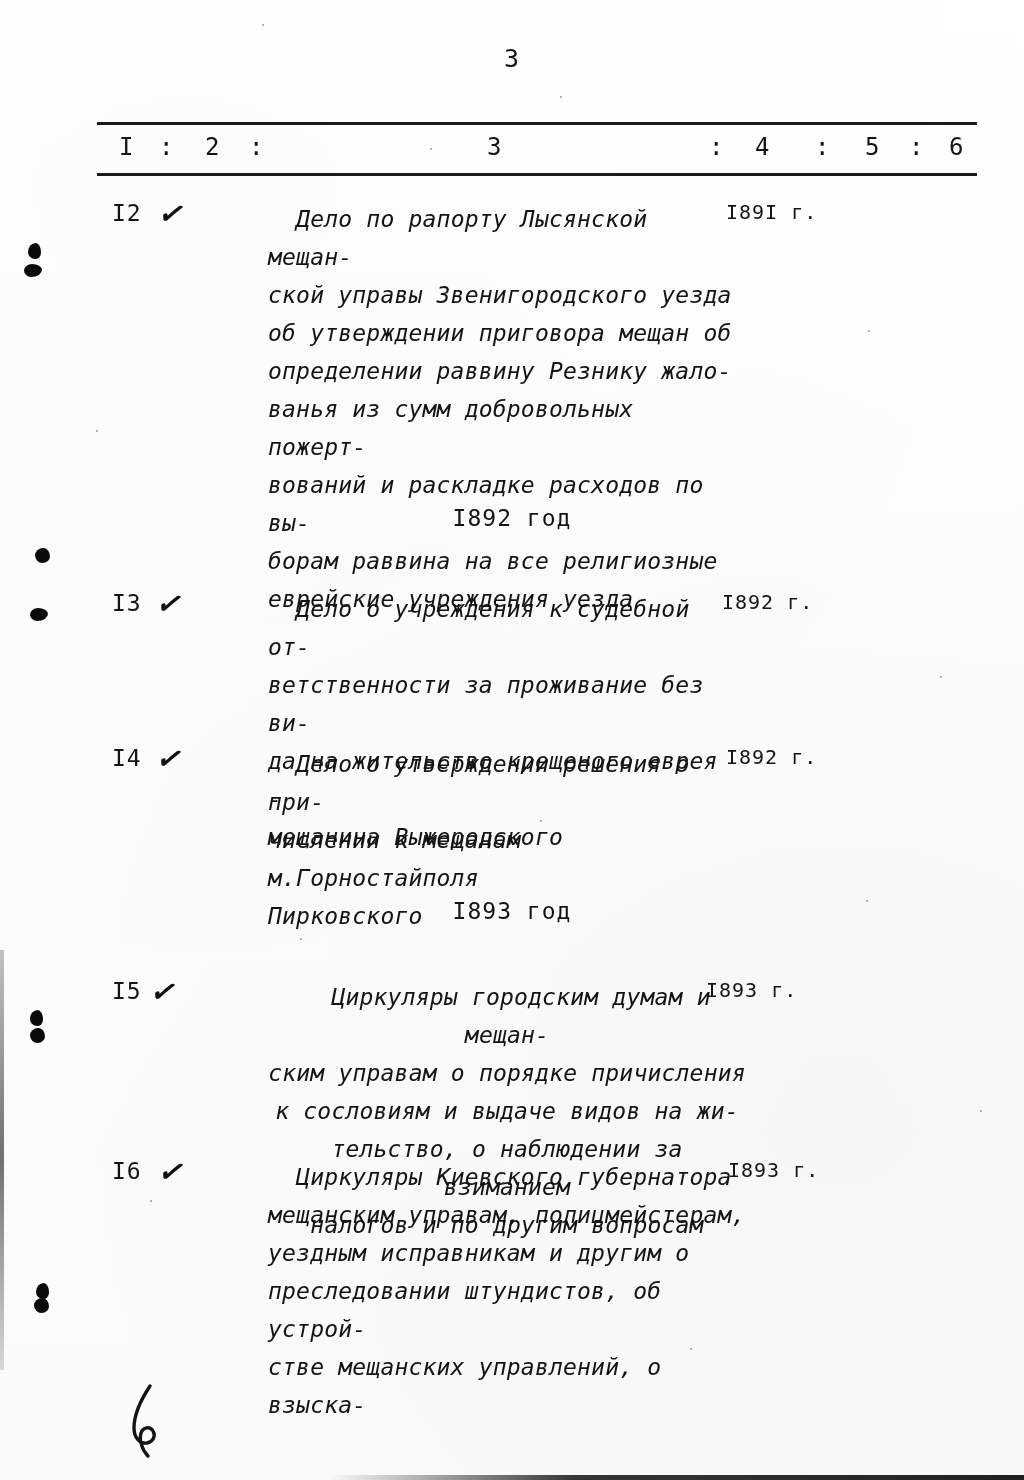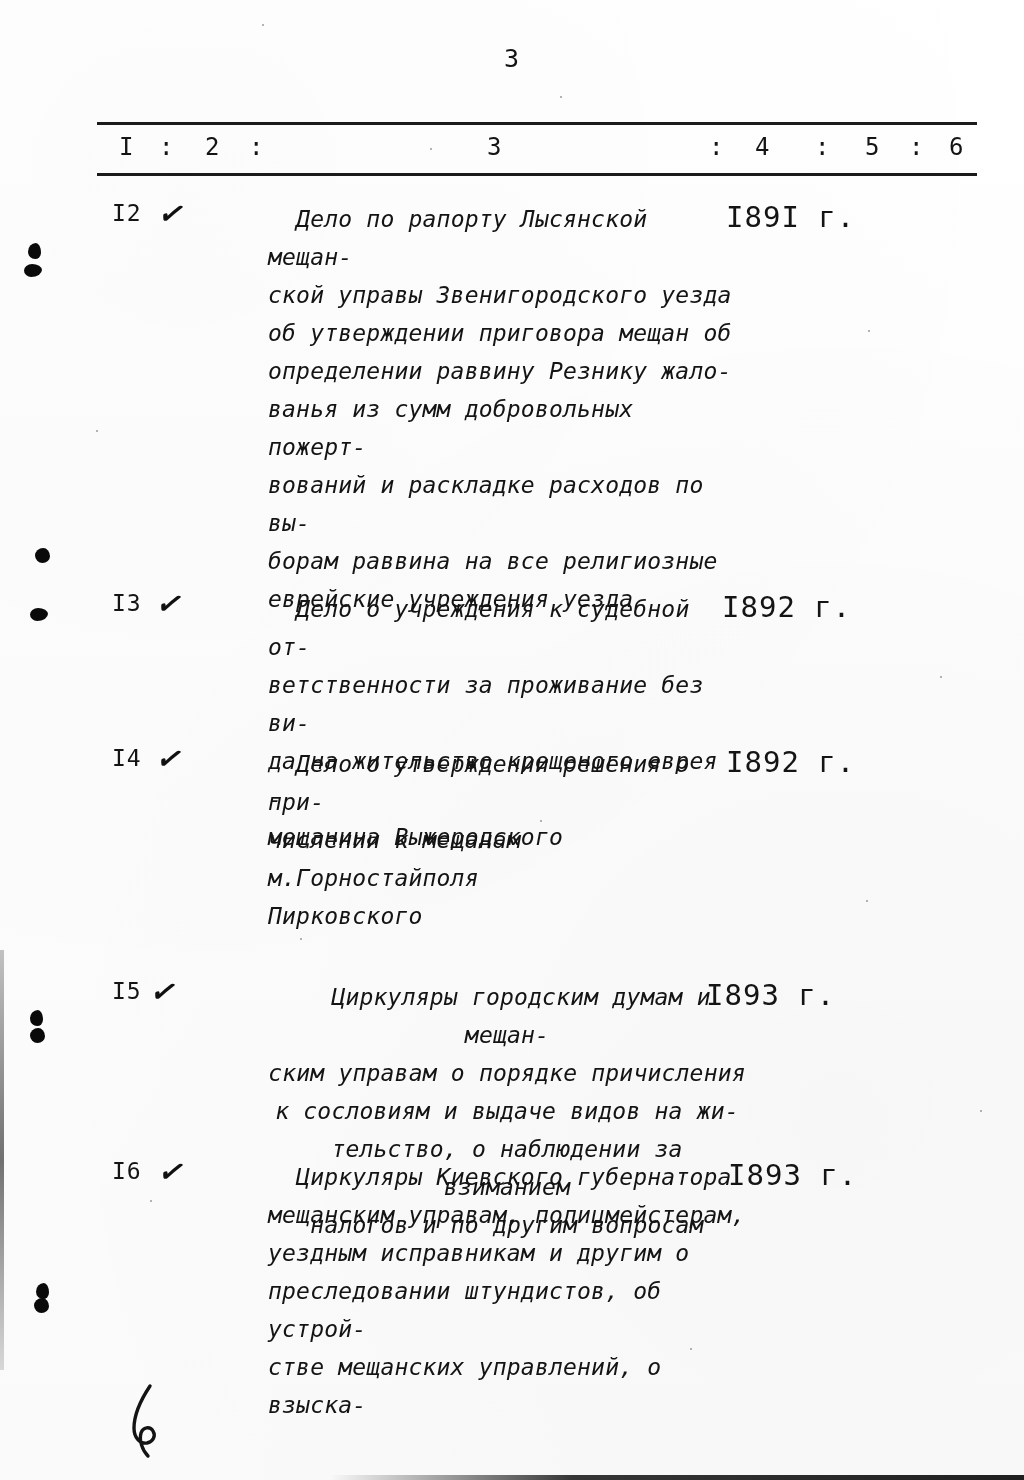--- a/index.html
+++ b/index.html
@@ -102,21 +102,21 @@
     width: 470px;
     font-size: 23px;
     line-height: 38px;
     letter-spacing: 0.2px;
     white-space: pre-wrap;
     font-style: italic;
   }
   .entry-year {
     position: absolute;
     top: 0;
-    font-size: 29px;
+    font-size: 20px;
     letter-spacing: 1px;
     white-space: nowrap;
   }
 
   
   .year-heading {
     position: absolute;
     left: 0;
     width: 1024px;
     text-align: center;
@@ -209,40 +209,42 @@
 ской управы Звенигородского уезда
 об утверждении приговора мещан об
 определении раввину Резнику жало-
 ванья из сумм добровольных пожерт-
 вований и раскладке расходов по вы-
 борам раввина на все религиозные
 еврейские учреждения уезда</div>
     <span class="entry-year" style="left:726px;">I89I г.</span>
   </div>
 
+  <div class="year-heading" style="top:505px;">I892 год</div>
 
   <div class="entry" style="top:590px;">
     <span class="entry-num">I3</span>
     <span class="checkmark" style="left:158px;">✓</span>
     <div class="entry-body">  Дело о учреждения к судебной от-
 ветственности за проживание без ви-
 да на жительство крещеного еврея -
 мещанина Выжеродского</div>
     <span class="entry-year" style="left:722px;">I892 г.</span>
   </div>
 
   <div class="entry" style="top:745px;">
     <span class="entry-num">I4</span>
     <span class="checkmark" style="left:158px;">✓</span>
     <div class="entry-body">  Дело о утверждении решения о при-
 числении к мещанам м.Горностайполя
 Пирковского</div>
     <span class="entry-year" style="left:726px;">I892 г.</span>
   </div>
 
+  <div class="year-heading" style="top:898px;">I893 год</div>
 
   <div class="entry" style="top:978px;">
     <span class="entry-num">I5</span>
     <span class="checkmark" style="left:152px;">✓</span>
     <div class="entry-body" style="width:478px;text-align:center;">  Циркуляры городским думам и мещан-
 ским управам о порядке причисления
 к сословиям и выдаче видов на жи-
 тельство, о наблюдении за взиманием
 налогов и по другим вопросам</div>
     <span class="entry-year" style="left:706px;">I893 г.</span>

